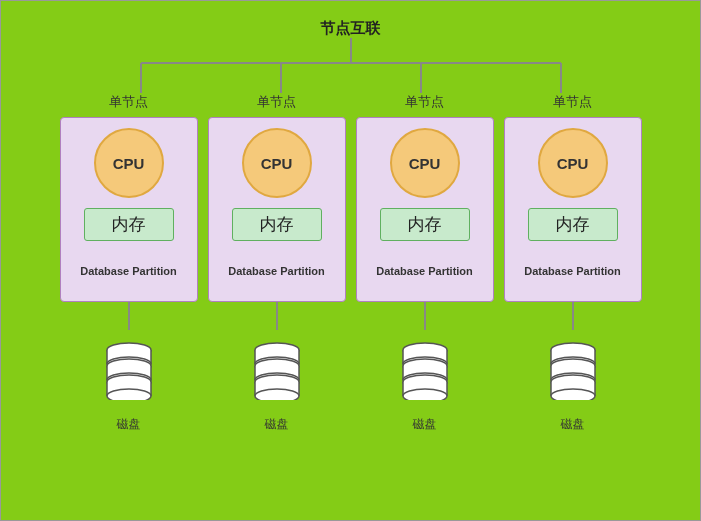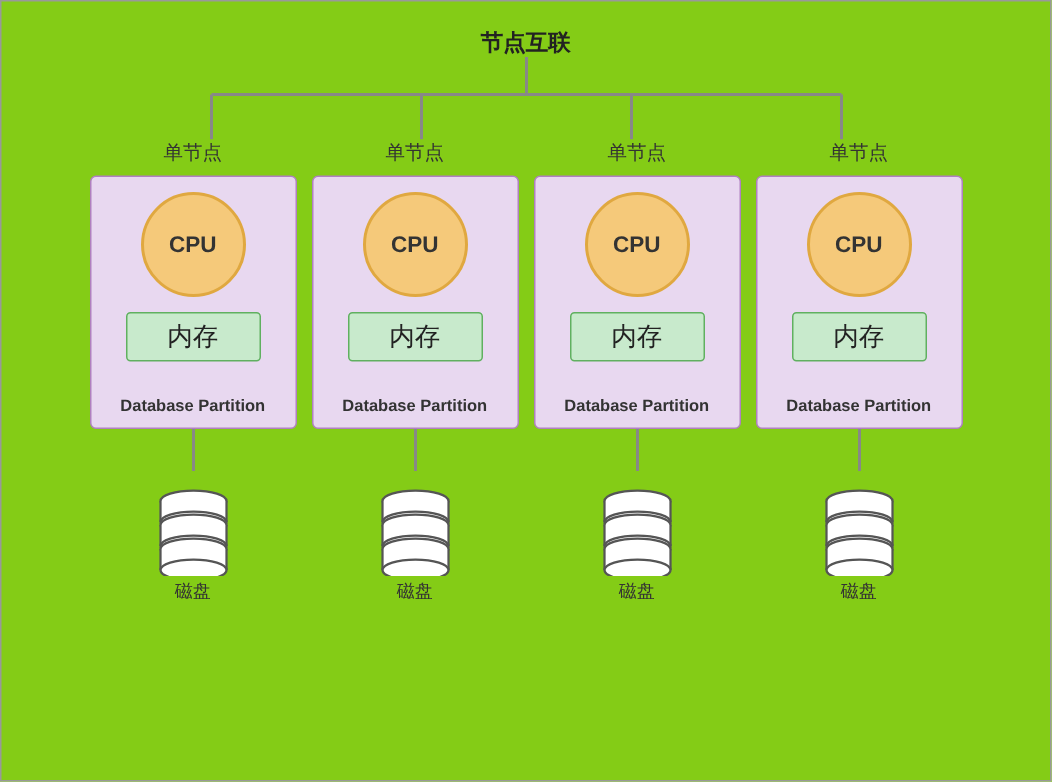--- a/index.html
+++ b/index.html
@@ -42,21 +42,21 @@
     .node-label {
       font-size: 13px;
       color: #333;
       margin-bottom: 6px;
     }
     .node-box {
       width: 138px;
       background: #e8d8f0;
       border: 1.5px solid #b080c0;
       border-radius: 4px;
-      padding: 10px 10px 8px 10px;
+      padding: 10px 10px 24px 10px;
       display: flex;
       flex-direction: column;
       align-items: center;
     }
     .cpu-circle {
       width: 70px;
       height: 70px;
       border-radius: 50%;
       background: #f5c97a;
       border: 2px solid #e0a840;
@@ -98,21 +98,21 @@
       flex-direction: column;
       align-items: center;
       margin-top: 0;
     }
     .disk-svg {
       display: block;
     }
     .disk-label {
       font-size: 12px;
       color: #333;
-      margin-top: 2px;
+      margin-top: 16px;
       text-align: center;
     }
     
     .top-tree {
       display: block;
       margin: 0 auto;
     }
   </style>
 </head>
 <body>

